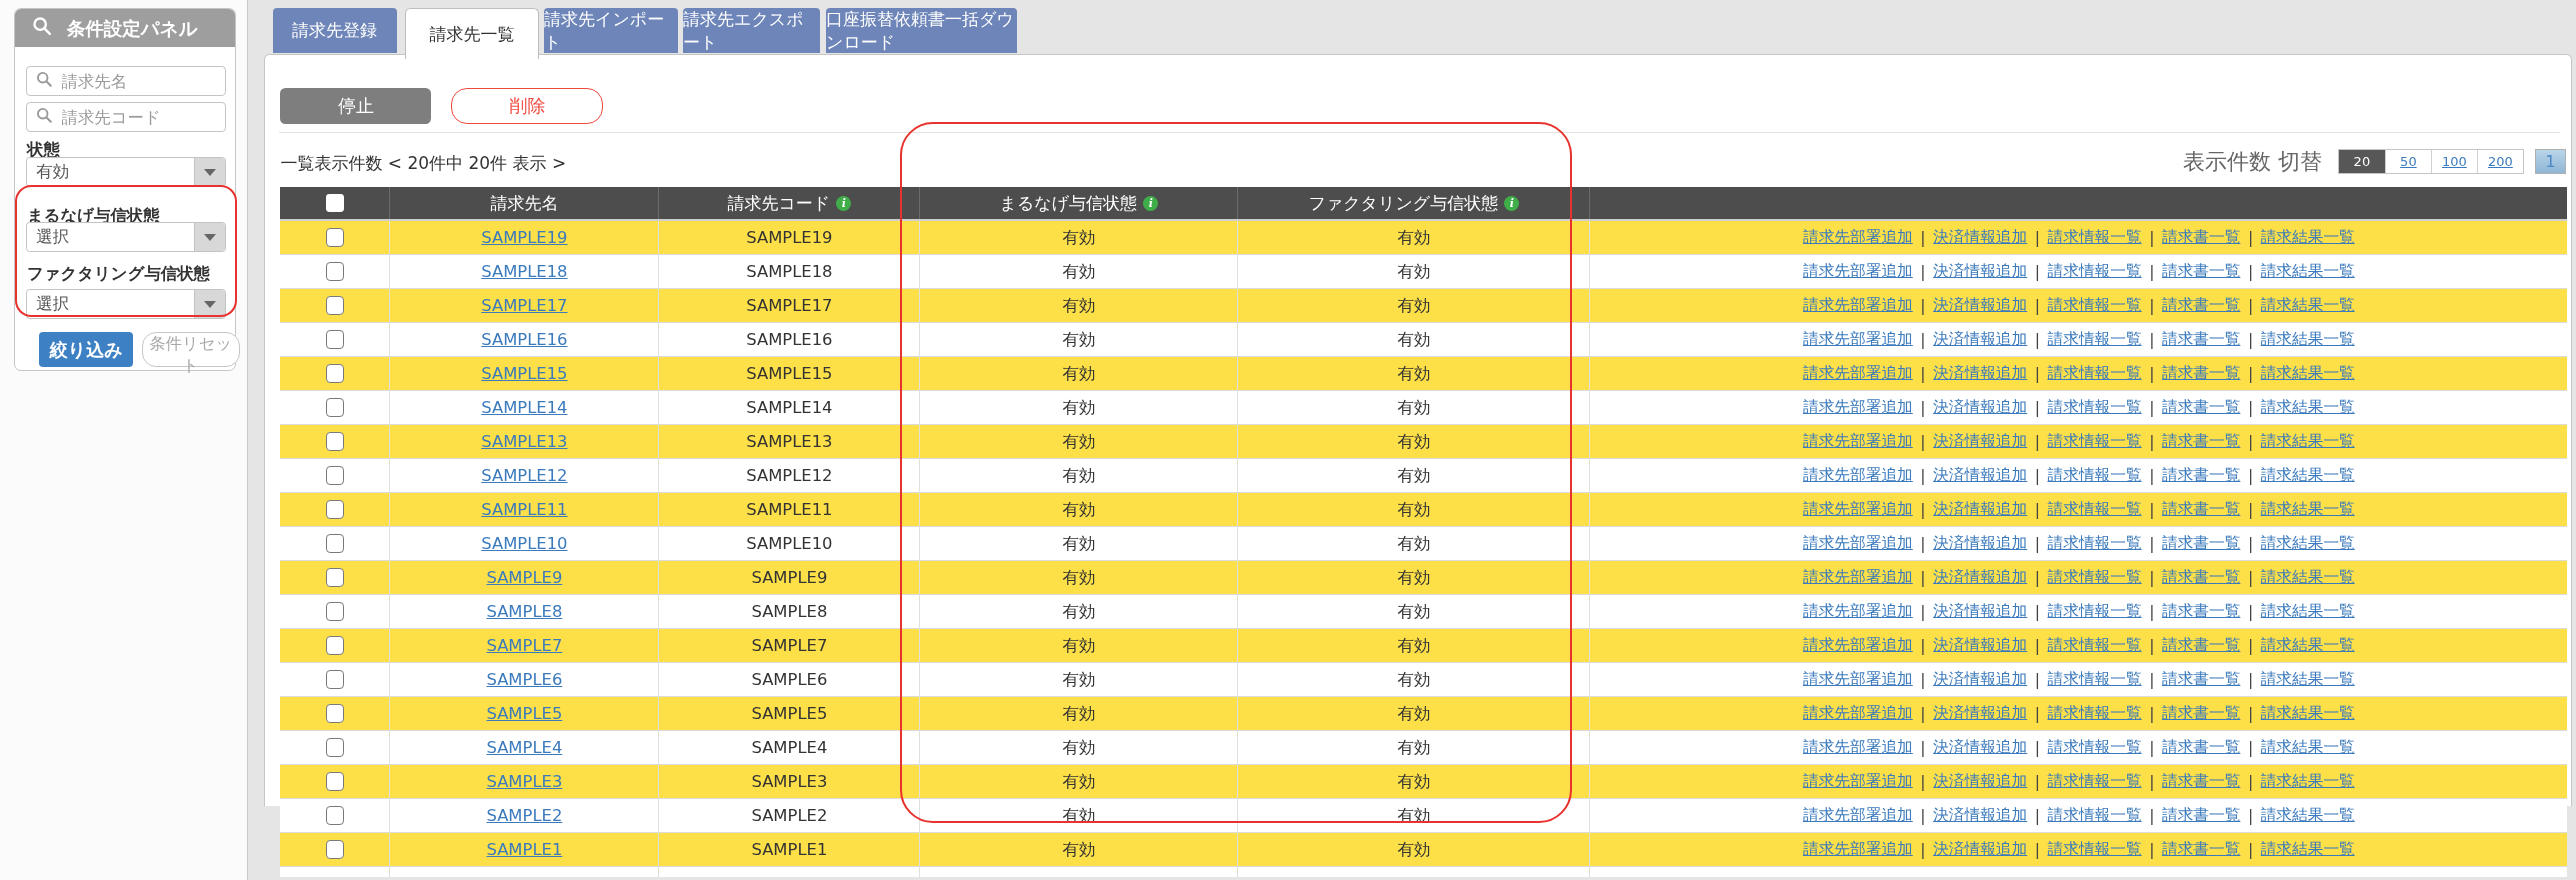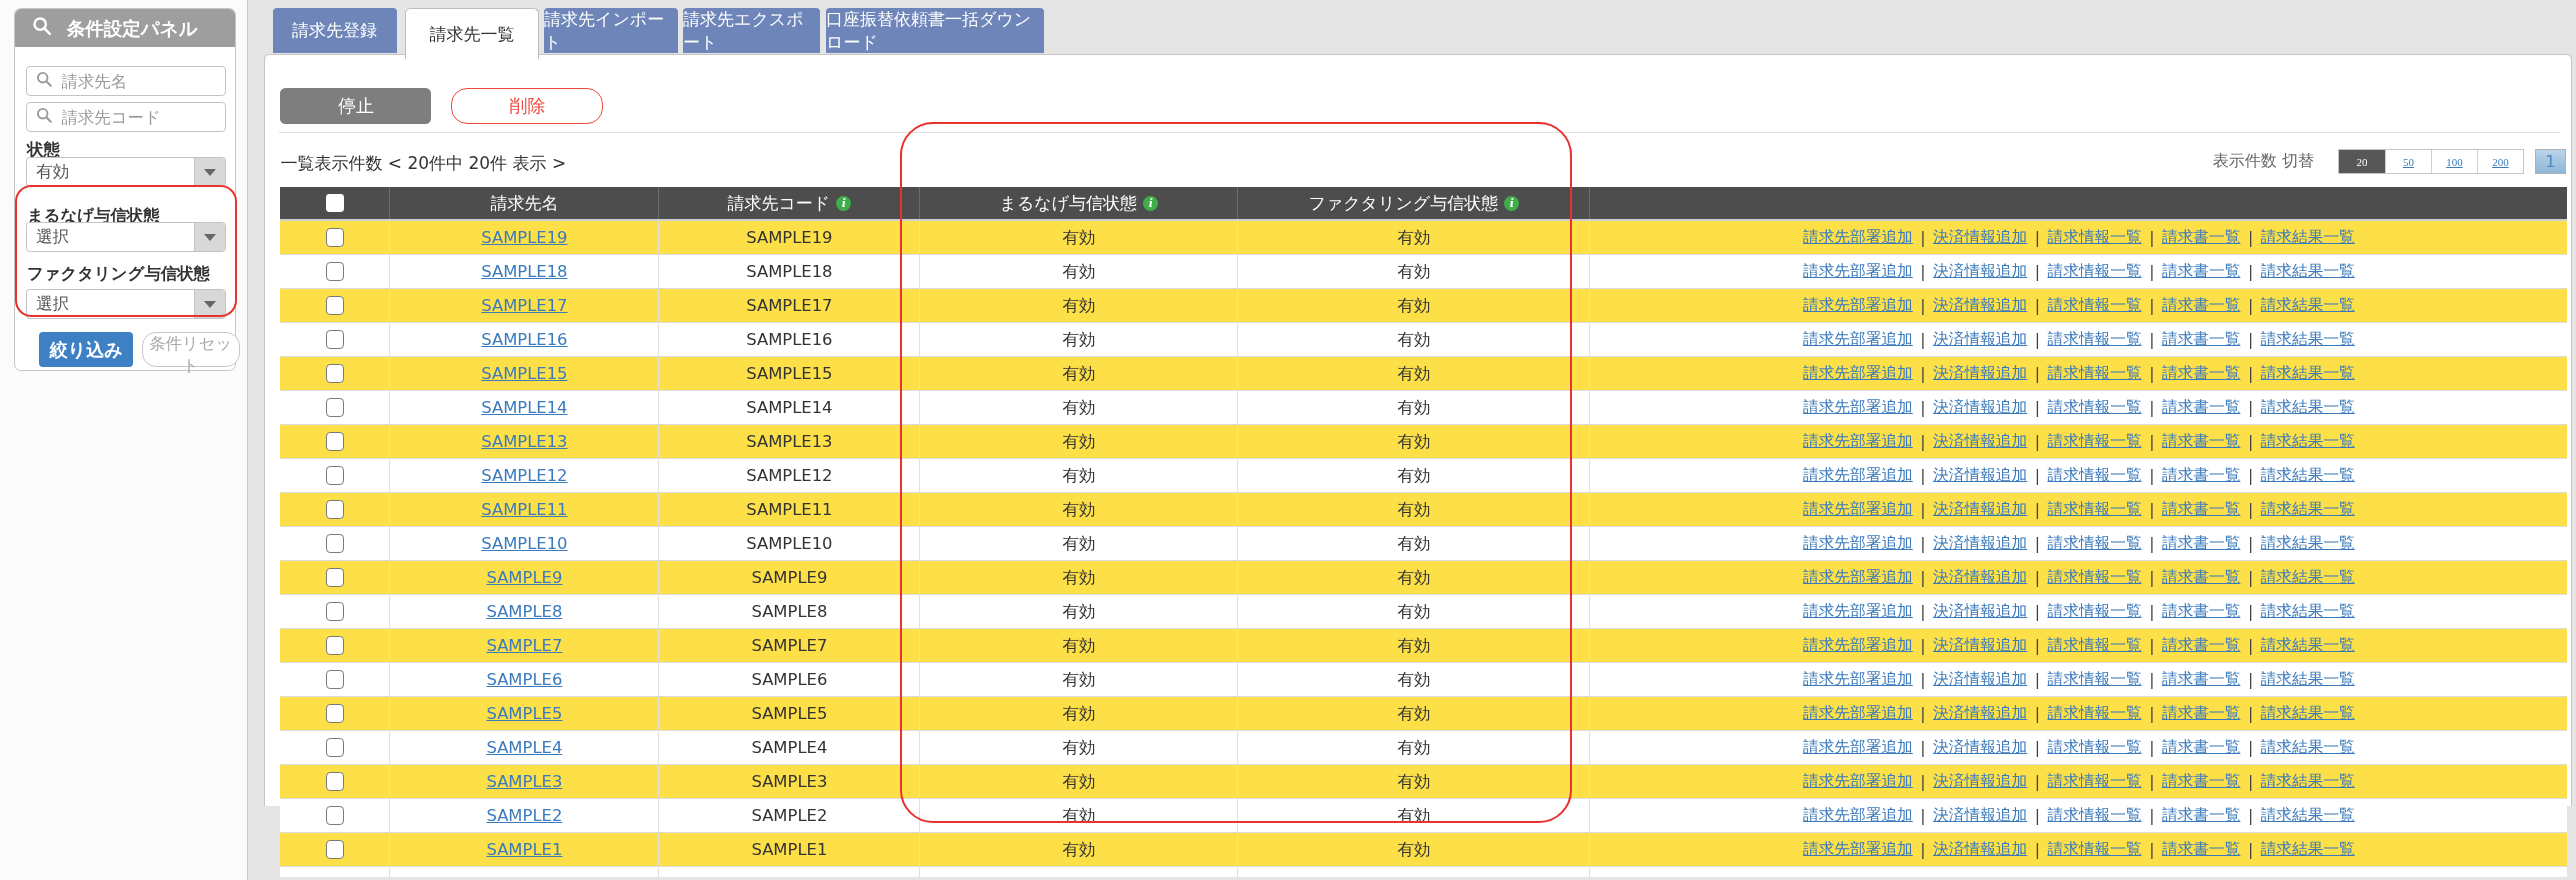--- a/index.html
+++ b/index.html
@@ -63,25 +63,25 @@
   .btn-delete { position:absolute; left:186px; top:33px; width:152px; height:36px;
     background:#fff; color:#f0493f; border:1.4px solid #f0493f; border-radius:16px;
     font-size:18px; font-family:inherit; }
   .toolbar-divider { position:absolute; left:13.7px; top:77px; width:2281px;
     border-top:1.4px solid #e2e2e2; }
 
   .count-text { position:absolute; left:15px; top:97px; font-size:17px; color:#333; }
 
   .page-size-bar { position:absolute; top:94px; right:5.5px; display:flex;
     align-items:center; height:25px; }
-  .ps-label { font-size:16px; color:#666; margin-right:24px; }
+  .ps-label { font-size:22px; color:#666; margin-right:16px; }
   .ps-group { display:flex; border:0.7px solid #c5c5c5; background:#fff; height:25px; }
   .ps-item { width:46px; height:100%; display:flex; align-items:center; justify-content:center;
-    font-size:11px; color:#3a7abd; text-decoration:underline; border-left:0.7px solid #d0d0d0;
-    cursor:pointer;font-family:Liberation Serif, serif; }
+    font-size:13px; color:#3a7abd; text-decoration:underline; border-left:0.7px solid #d0d0d0;
+    cursor:pointer; }
   .ps-item:first-child { border-left:none; }
   .ps-item.active { background:#575757; color:#fff; text-decoration:none; }
   .page-btn { width:31px; height:25px; margin-left:11px;
     background:linear-gradient(#b9d5ea,#8fb6d5); border:0.7px solid #b0b0b0;
     display:flex; align-items:center; justify-content:center;
     font-size:16.4px; color:#4d88c8; cursor:pointer; }
 
   
   .grid { position:absolute; left:15px; top:132px; width:2287px; }
   .g-row { display:flex; width:100%; height:34px; border-bottom:0.7px solid #dcdcdc; background:#fff; }
@@ -178,21 +178,21 @@
   <div class="annotation sidebar-ring"></div>
 </div>
 
 <div class="content-region">
 
   <div id="tab-bar">
       <div class="tab" style="left: 24.6px; width: 124px; text-align: right;">請求先登録</div>
       <div class="tab active" style="left: 157px; width: 134px;">請求先一覧</div>
       <div class="tab" style="left: 296px; width: 134px;">請求先インポート</div>
       <div class="tab" style="left: 435px; width: 137px;">請求先エクスポート</div>
-      <div class="tab" style="left: 578px; width: 218px;">口座振替依頼書一括ダウンロード</div>
+      <div class="tab" style="left: 578px; width: 191px;">口座振替依頼書一括ダウンロード</div>
     </div>
 
   <div class="card">
 
     <button class="btn-stop">停止</button>
     <button class="btn-delete">削除</button>
     <div class="toolbar-divider"></div>
 
     <div class="count-text">一覧表示件数 &lt; 20件中 20件 表示 &gt;</div>
 

